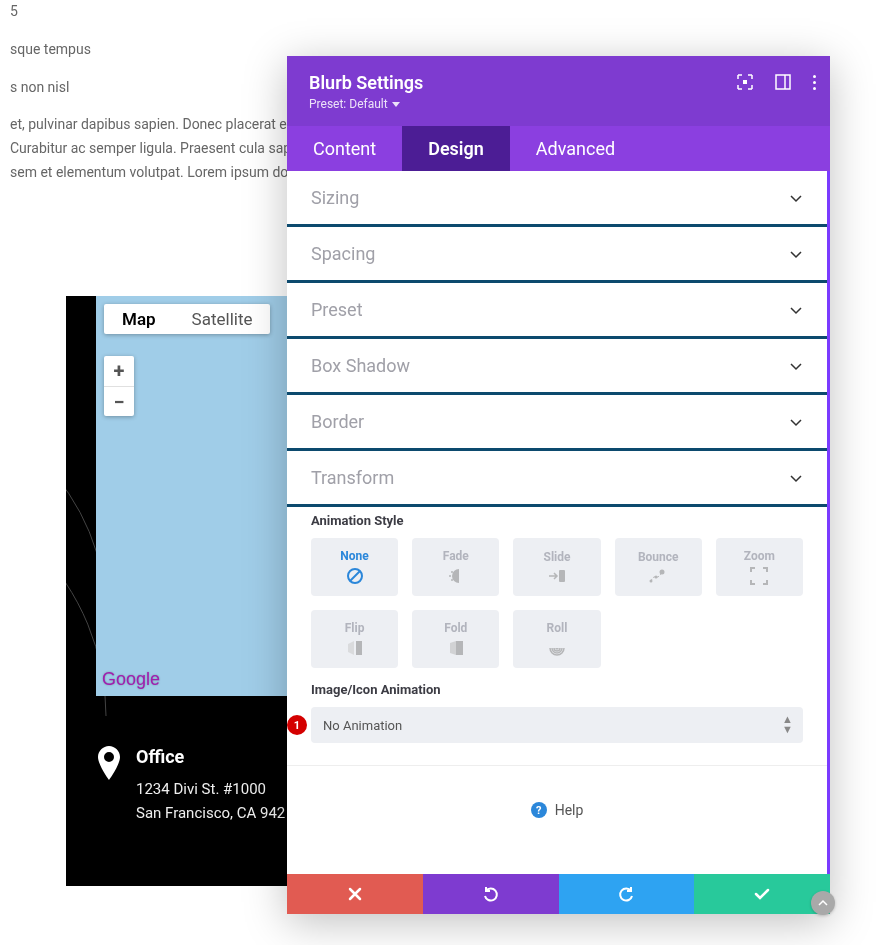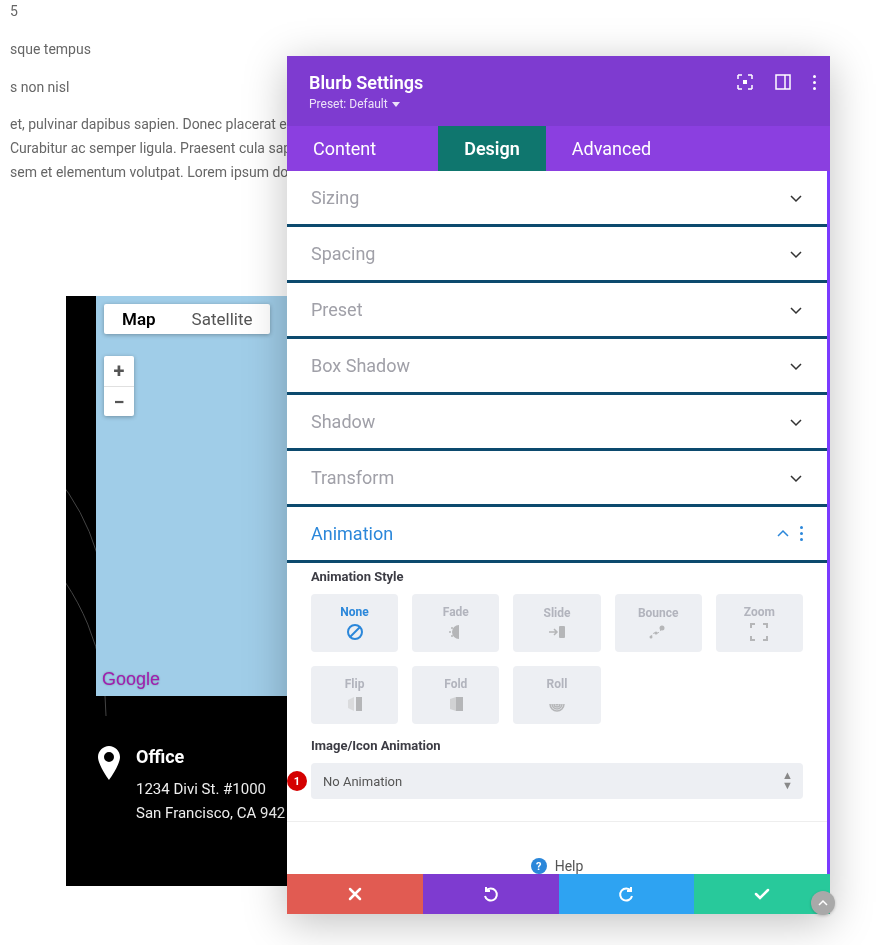--- a/index.html
+++ b/index.html
@@ -28,21 +28,21 @@
   .mhead { background:#7e3bd0; color:#fff; padding:16px 22px 14px; position:relative; }
   .mtitle { font-size:18px; font-weight:600; }
   .mpreset { font-size:12px; opacity:.85; margin-top:4px; cursor:pointer; display:inline-flex; align-items:center; gap:4px;}
   .headicons { position:absolute; right:14px; top:18px; display:flex; gap:22px; align-items:center; }
   .headicons svg, .headicons .dots { cursor:pointer; }
   .dots { display:flex; flex-direction:column; gap:3px;}
   .dots span{width:3px;height:3px;background:#fff;border-radius:50%;}
 
   .tabs { background:#8b3fe0; display:flex; }
   .tab { padding:12px 26px; font-size:18px; color:#fff; cursor:pointer; }
-  .tab.active { background:#0f766e; font-weight:600;margin-left:36px; }
+  .tab.active { background:#4c1d95; font-weight:600; }
 
   .body { flex:1; overflow:auto; border-right: 3px solid #7a3bff; }
   .sect { border-bottom:3px solid #0c4a6e; padding:16px 24px; display:flex; justify-content:space-between; align-items:center; cursor:pointer; }
   .sect .label { font-size:18px; color:#a0a0a8; }
   .chev { width:14px; height:14px; }
   .sect.open .label { color:#2b87da; }
   .sect.open .chev { transform: scaleY(-1); }
   .sectopts { display:flex; align-items:center; gap:10px;}
   .sectopts .dots span{background:#2b87da;}
 
@@ -160,43 +160,30 @@
           <path d="M2 5l5 5 5-5" stroke="#333" stroke-width="1.5" fill="none"></path>
         </svg>
     </div>
     <div class="sect">
       <span class="label">Box Shadow</span>
       <svg class="chev" viewBox="0 0 14 14">
           <path d="M2 5l5 5 5-5" stroke="#333" stroke-width="1.5" fill="none"></path>
         </svg>
     </div>
     <div class="sect">
-      <span class="label">Shadow</span>
+      <span class="label">Border</span>
       <svg class="chev" viewBox="0 0 14 14">
           <path d="M2 5l5 5 5-5" stroke="#333" stroke-width="1.5" fill="none"></path>
         </svg>
     </div>
     <div class="sect">
       <span class="label">Transform</span>
       <svg class="chev" viewBox="0 0 14 14">
           <path d="M2 5l5 5 5-5" stroke="#333" stroke-width="1.5" fill="none"></path>
         </svg>
-    </div>
-    <div class="sect open">
-      <span class="label">Animation</span>
-      <div class="sectopts">
-        <svg class="chev" viewBox="0 0 14 14">
-            <path d="M2 5l5 5 5-5" stroke="#2b87da" stroke-width="1.5" fill="none"></path>
-          </svg>
-        <div class="dots">
-            <span></span>
-            <span></span>
-            <span></span>
-          </div>
-      </div>
     </div>
 
     <div class="anim-body">
       <div class="fieldlabel">Animation Style</div>
       <div class="optgrid">
         <div class="opt sel">
           <span class="olabel">None</span>
           <svg width="18" height="18" viewBox="0 0 18 18">
               <circle cx="9" cy="9" r="7" stroke="#2b87da" stroke-width="2" fill="none"></circle>
               <line x1="4" y1="14" x2="14" y2="4" stroke="#2b87da" stroke-width="2"></line>

